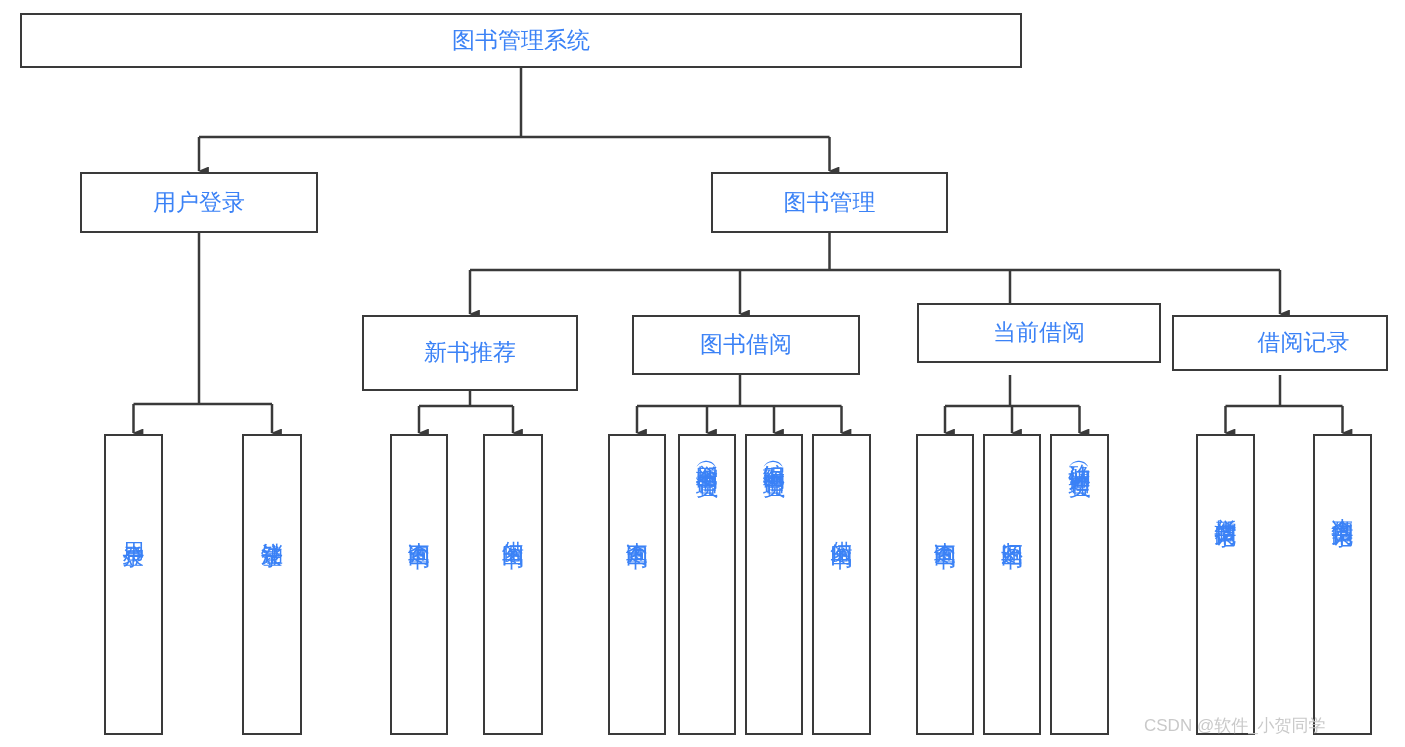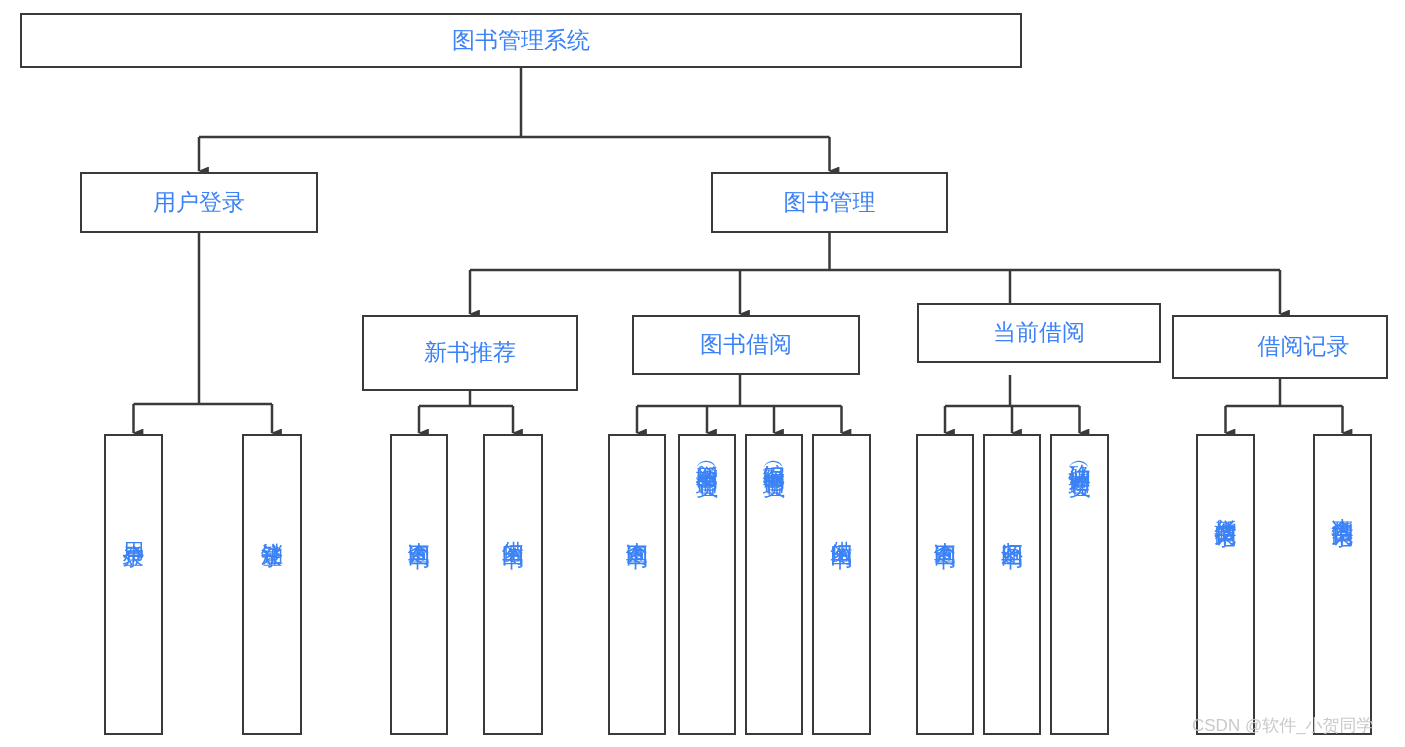--- a/index.html
+++ b/index.html
@@ -135,21 +135,21 @@
       </div>
       <div class="node h" style="left: 362px; top: 315px; width: 216px; height: 76px;">
         <span class="label">新书推荐</span>
       </div>
       <div class="node h" style="left: 632px; top: 315px; width: 228px; height: 60px;">
         <span class="label">图书借阅</span>
       </div>
       <div class="node h" style="left: 902px; top: 303px; width: 244px; height: 60px; margin-left: 15px;">
         <span class="label">当前借阅</span>
       </div>
-      <div class="node h" style="left: 1172px; top: 315px; width: 216px; height: 64px; padding-left: 47px;">
+      <div class="node h" style="left: 1172px; top: 315px; width: 216px; height: 56px; padding-left: 47px;">
         <span class="label">借阅记录</span>
       </div>
       <div class="node v short" style="left: 104px; top: 434px; width: 59px; height: 301px;">
         <span class="label">用户登录</span>
       </div>
       <div class="node v short" style="left: 242px; top: 434px; width: 60px; height: 301px;">
         <span class="label">注销登录</span>
       </div>
       <div class="node v short" style="left: 390px; top: 434px; width: 58px; height: 301px;">
         <span class="label">查询图书</span>
@@ -179,14 +179,14 @@
         <span class="label">确认归还（管理员）</span>
       </div>
       <div class="node v mid" style="left: 1196px; top: 434px; width: 59px; height: 301px;">
         <span class="label">新增借阅记录</span>
       </div>
       <div class="node v mid" style="left: 1313px; top: 434px; width: 59px; height: 301px;">
         <span class="label">查询借阅记录</span>
       </div>
     </div>
 
-  <div class="watermark" style="left:1192px; top:714px;text-align:center;">CSDN @软件_小贺同学</div>
+  <div class="watermark" style="left:1144px; top:714px;text-align:center;">CSDN @软件_小贺同学</div>
 </div>
 
 </body></html>

